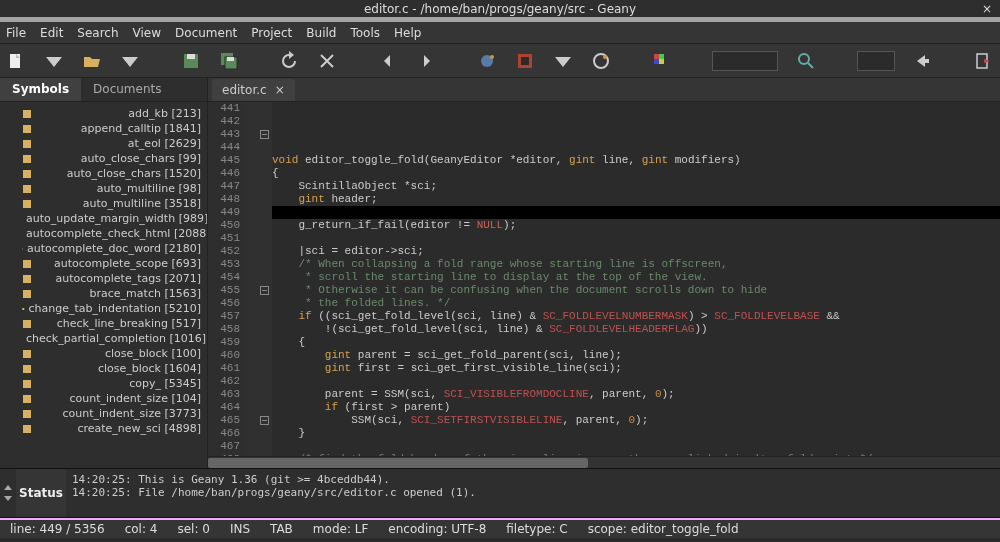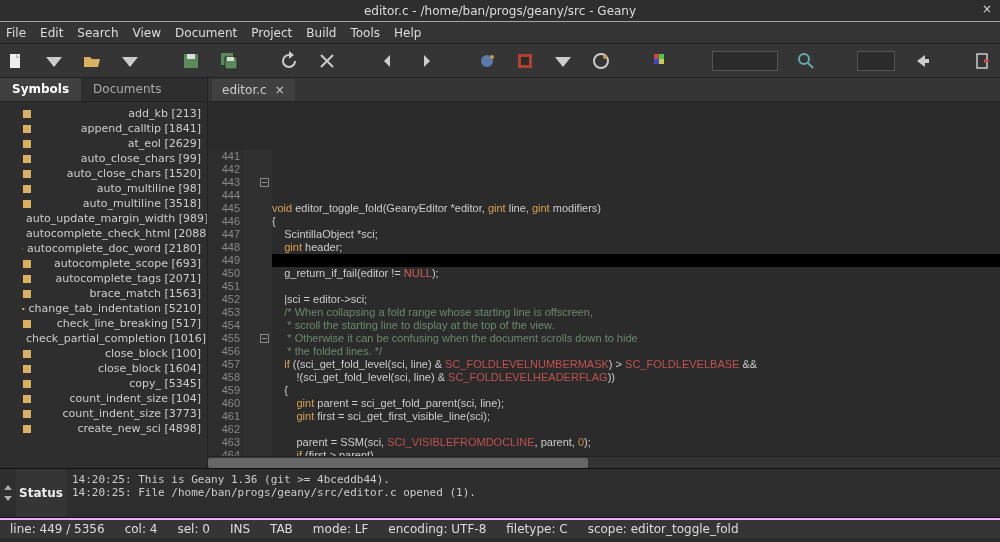--- a/index.html
+++ b/index.html
@@ -1,17 +1,17 @@
 <!DOCTYPE html>
 <html><head>
 <meta charset="utf-8">
 <style>
   * { box-sizing: border-box; margin: 0; padding: 0; }
   html, body { width: 1000px; height: 542px; overflow: hidden; font-family: "DejaVu Sans", sans-serif; font-size: 12px; background: #2b2b2b; color: #ccc; }
-  .titlebar { height: 22px; background: #2e2e2e; color: #ddd; display: flex; align-items: center; justify-content: center; position: relative; font-size: 12px; border-bottom: 1px solid #a3a3a3; }
+  .titlebar { height: 22px; background: #2e2e2e; color: #ddd; display: flex; align-items: center; justify-content: center; position: relative; font-size: 12px; border-bottom: 5px solid #a3a3a3; }
   .titlebar .close { position: absolute; right: 8px; top: 2px; cursor: pointer; }
   .menubar { height: 22px; background: #353535; display: flex; align-items: center; padding: 0 6px; gap: 14px; border-bottom: 1px solid #222; }
   .menubar span { color: #ddd; cursor: pointer; }
   .toolbar { height: 34px; background: #353535; display: flex; align-items: center; padding: 0 6px; gap: 18px; border-bottom: 1px solid #222; }
   .toolbar .group-gap { width: 10px; }
   .toolbar svg { width: 20px; height: 20px; }
   .toolbar .tb { display:flex; align-items:center; justify-content:center; width:24px; height:24px; }
   .toolbar .searchbox { width: 140px; height: 20px; background: #2b2b2b; border: 1px solid #555; }
   .toolbar .jumpbox { width: 80px; height: 20px; background: #2b2b2b; border: 1px solid #555; }
   .main { display: flex; height: 390px; }
@@ -20,21 +20,21 @@
   .sidetab { padding: 4px 12px; color: #aaa; cursor:pointer; }
   .sidetab.active { background: #404040; color: #fff; font-weight: bold; }
   .symbols { flex: 1; overflow: hidden; padding: 4px 0; font-size: 11px; }
   .sym-group { display: flex; align-items: center; padding: 1px 6px; }
   .sym-item { display: flex; align-items: center; padding: 1px 6px 1px 22px; white-space: nowrap; justify-content: space-between; }
   .sym-icon { width: 10px; height: 10px; margin-right: 4px; display:inline-block; }
   .tri { display:inline-block; width:0; height:0; border-left:4px solid transparent; border-right:4px solid transparent; border-top:5px solid #bbb; margin-right:4px; }
   .editor { flex: 1; background: #2b2b2b; display: flex; flex-direction: column; position:relative; }
   .doctabs { height: 24px; background: #353535; display: flex; align-items: flex-end; border-bottom: 1px solid #222; padding-left:4px; }
   .doctab { background: #404040; padding: 4px 10px; display: flex; align-items: center; gap:8px; border-top-left-radius:3px; border-top-right-radius:3px; }
-  .codewrap { flex:1; display:flex; overflow:hidden; font-family: Liberation Sans, sans-serif; font-size: 11px; line-height: 13px; background:#2b2b2b; position:relative;margin-top:48px;}
+  .codewrap { flex:1; display:flex; overflow:hidden; font-family: Liberation Mono, monospace; font-size: 11px; line-height: 13px; background:#2b2b2b; position:relative;}
   .gutter-ln { width: 36px; text-align: right; color: #888; padding-right:4px; background:#2e2e2e; }
   .gutter-mark { width: 14px; background:#303030; }
   .gutter-fold { width: 14px; background:#303030; }
   .code { flex:1; white-space: pre; color: #ccc; position:relative; }
   .code .hl-line { position:absolute; left:0; right:0; height:13px; background:#000; z-index:0; }
   .code .lines { position:relative; z-index:1; }
   .k-kw { color: #d6a24e; }
   .k-num { color: #c58b43; }
   .k-cmt { color: #6a8a6a; }
   .k-const { color: #d06050; }

